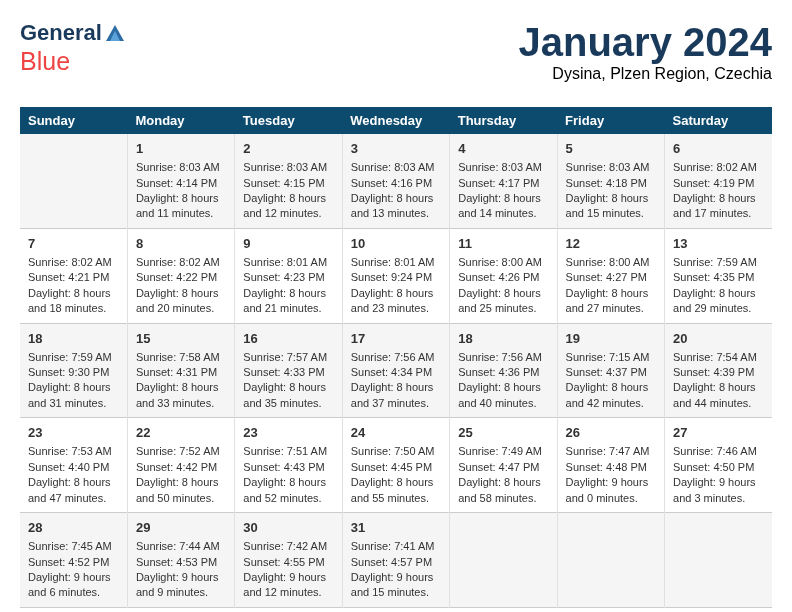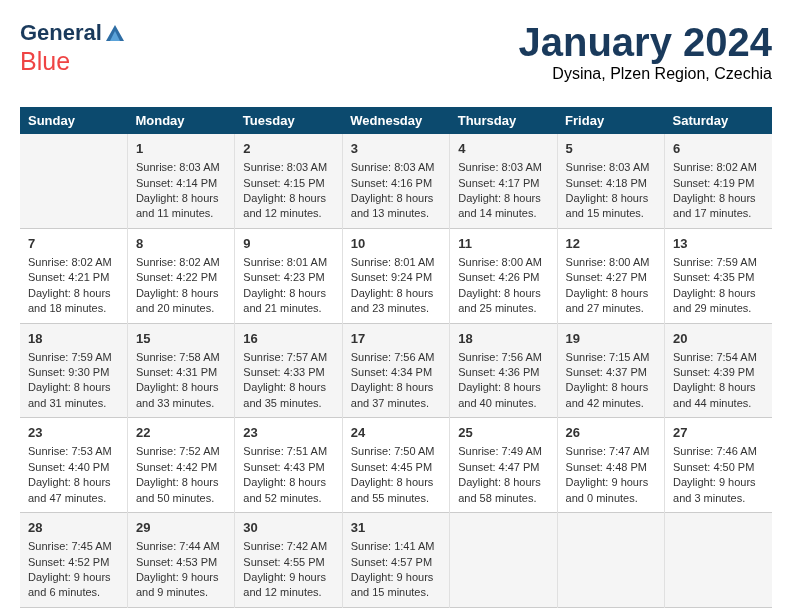--- a/index.html
+++ b/index.html
@@ -292,21 +292,21 @@
           <div>Daylight: 9 hours and 9 minutes.</div>
         </td>
         <td>
           <span class="day-number">30</span>
           <div>Sunrise: 7:42 AM</div>
           <div>Sunset: 4:55 PM</div>
           <div>Daylight: 9 hours and 12 minutes.</div>
         </td>
         <td>
           <span class="day-number">31</span>
-          <div>Sunrise: 1:41 AM</div>
+          <div>Sunrise: 7:41 AM</div>
           <div>Sunset: 4:57 PM</div>
           <div>Daylight: 9 hours and 15 minutes.</div>
         </td>
         <td></td>
         <td></td>
         <td></td>
       </tr>
     </tbody>
 </table>
 

